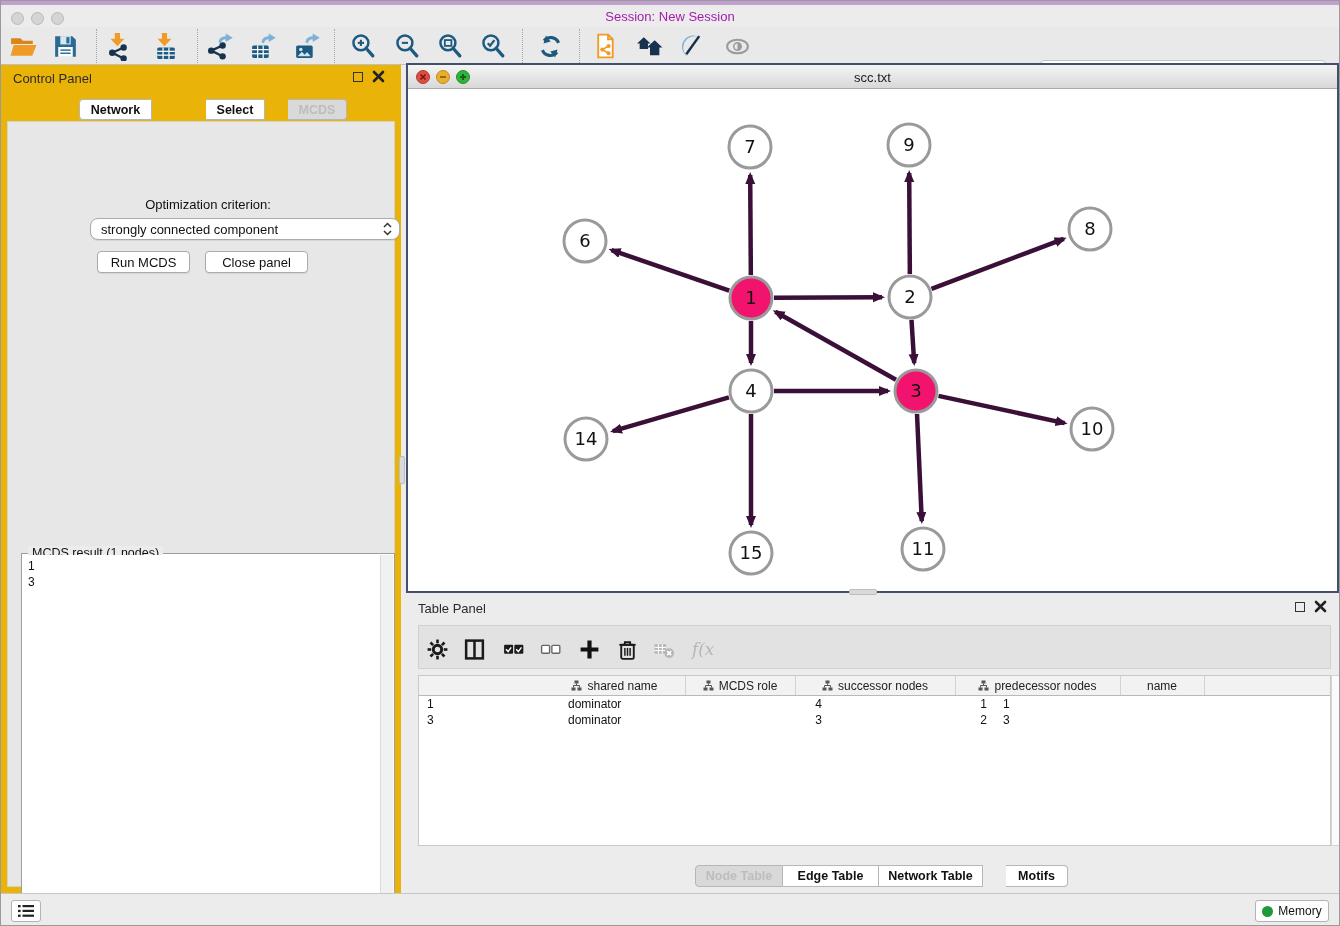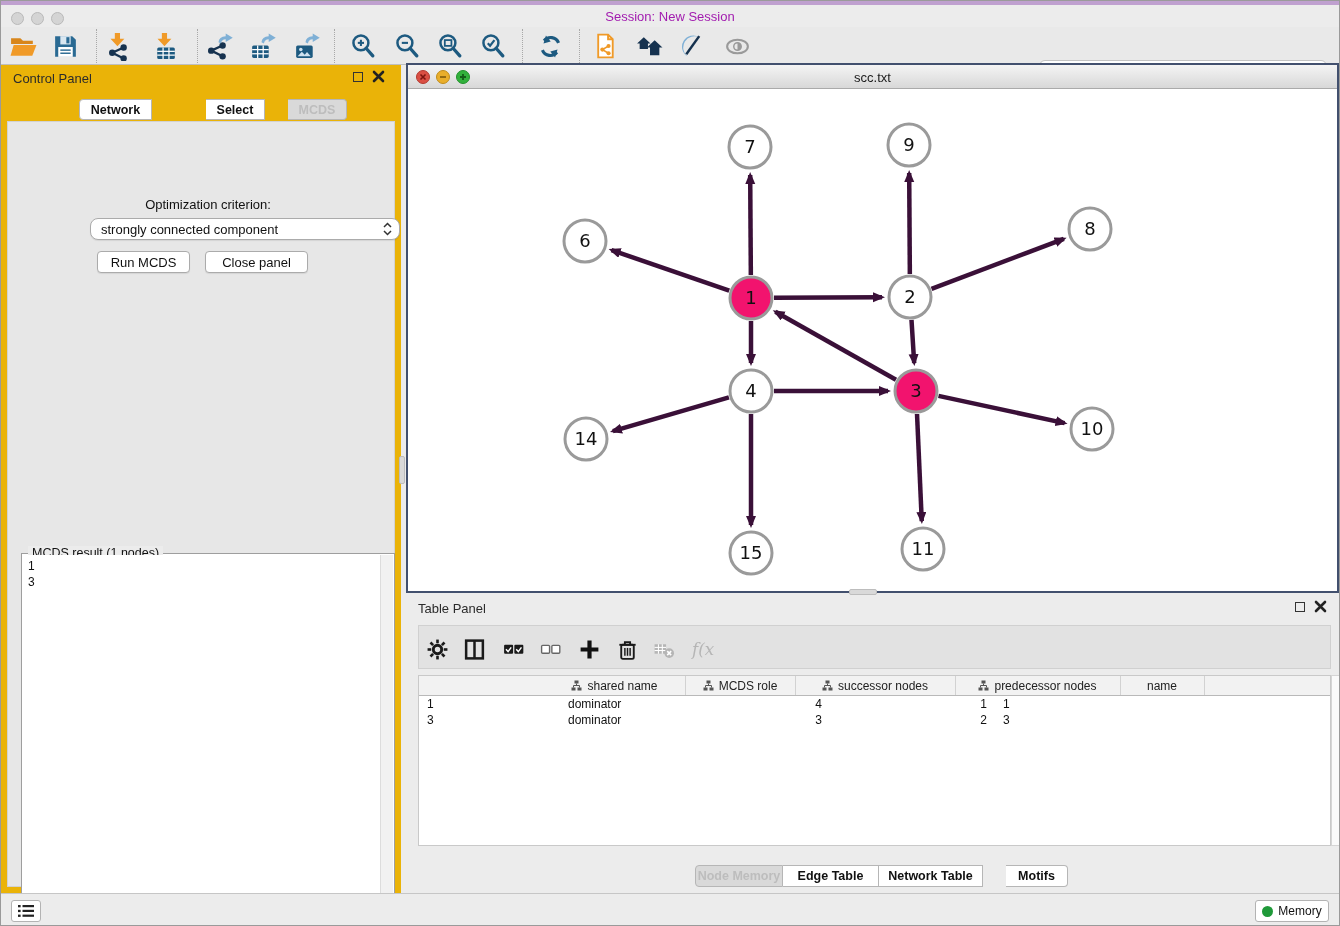--- a/index.html
+++ b/index.html
@@ -507,21 +507,21 @@
             <div class="td" style="width: 141px; flex: 0 0 141px; text-align: left;">3</div>
             <div class="td" style="width: 110px; flex: 0 0 110px; text-align: left;">dominator</div>
             <div class="td" style="width: 160px; flex: 0 0 160px; text-align: right;">3</div>
             <div class="td" style="width: 165px; flex: 0 0 165px; text-align: right;">2</div>
             <div class="td" style="width: 84px; flex: 0 0 84px; text-align: left;">3</div>
           </div>
         </div>
     </div>
     <div class="tbl-scroll"></div>
     <div class="bottom-tabs" id="bottom-tabs">
-        <div class="seg-tab selected" style="width: 88px; height: 22px;">Node Memory</div>
+        <div class="seg-tab selected" style="width: 88px; height: 22px;">Node Table</div>
         <div class="seg-tab" style="width: 96px; height: 22px;">Edge Table</div>
         <div class="seg-tab" style="width: 104px; height: 22px;">Network Table</div>
         <div class="seg-tab" style="width: 62px; height: 22px;">Motifs</div>
       </div>
   </div>
 
   <div class="statusbar">
     <div class="list-btn">
       <svg width="18" height="14" viewBox="0 0 18 14">
         <g fill="#222">

